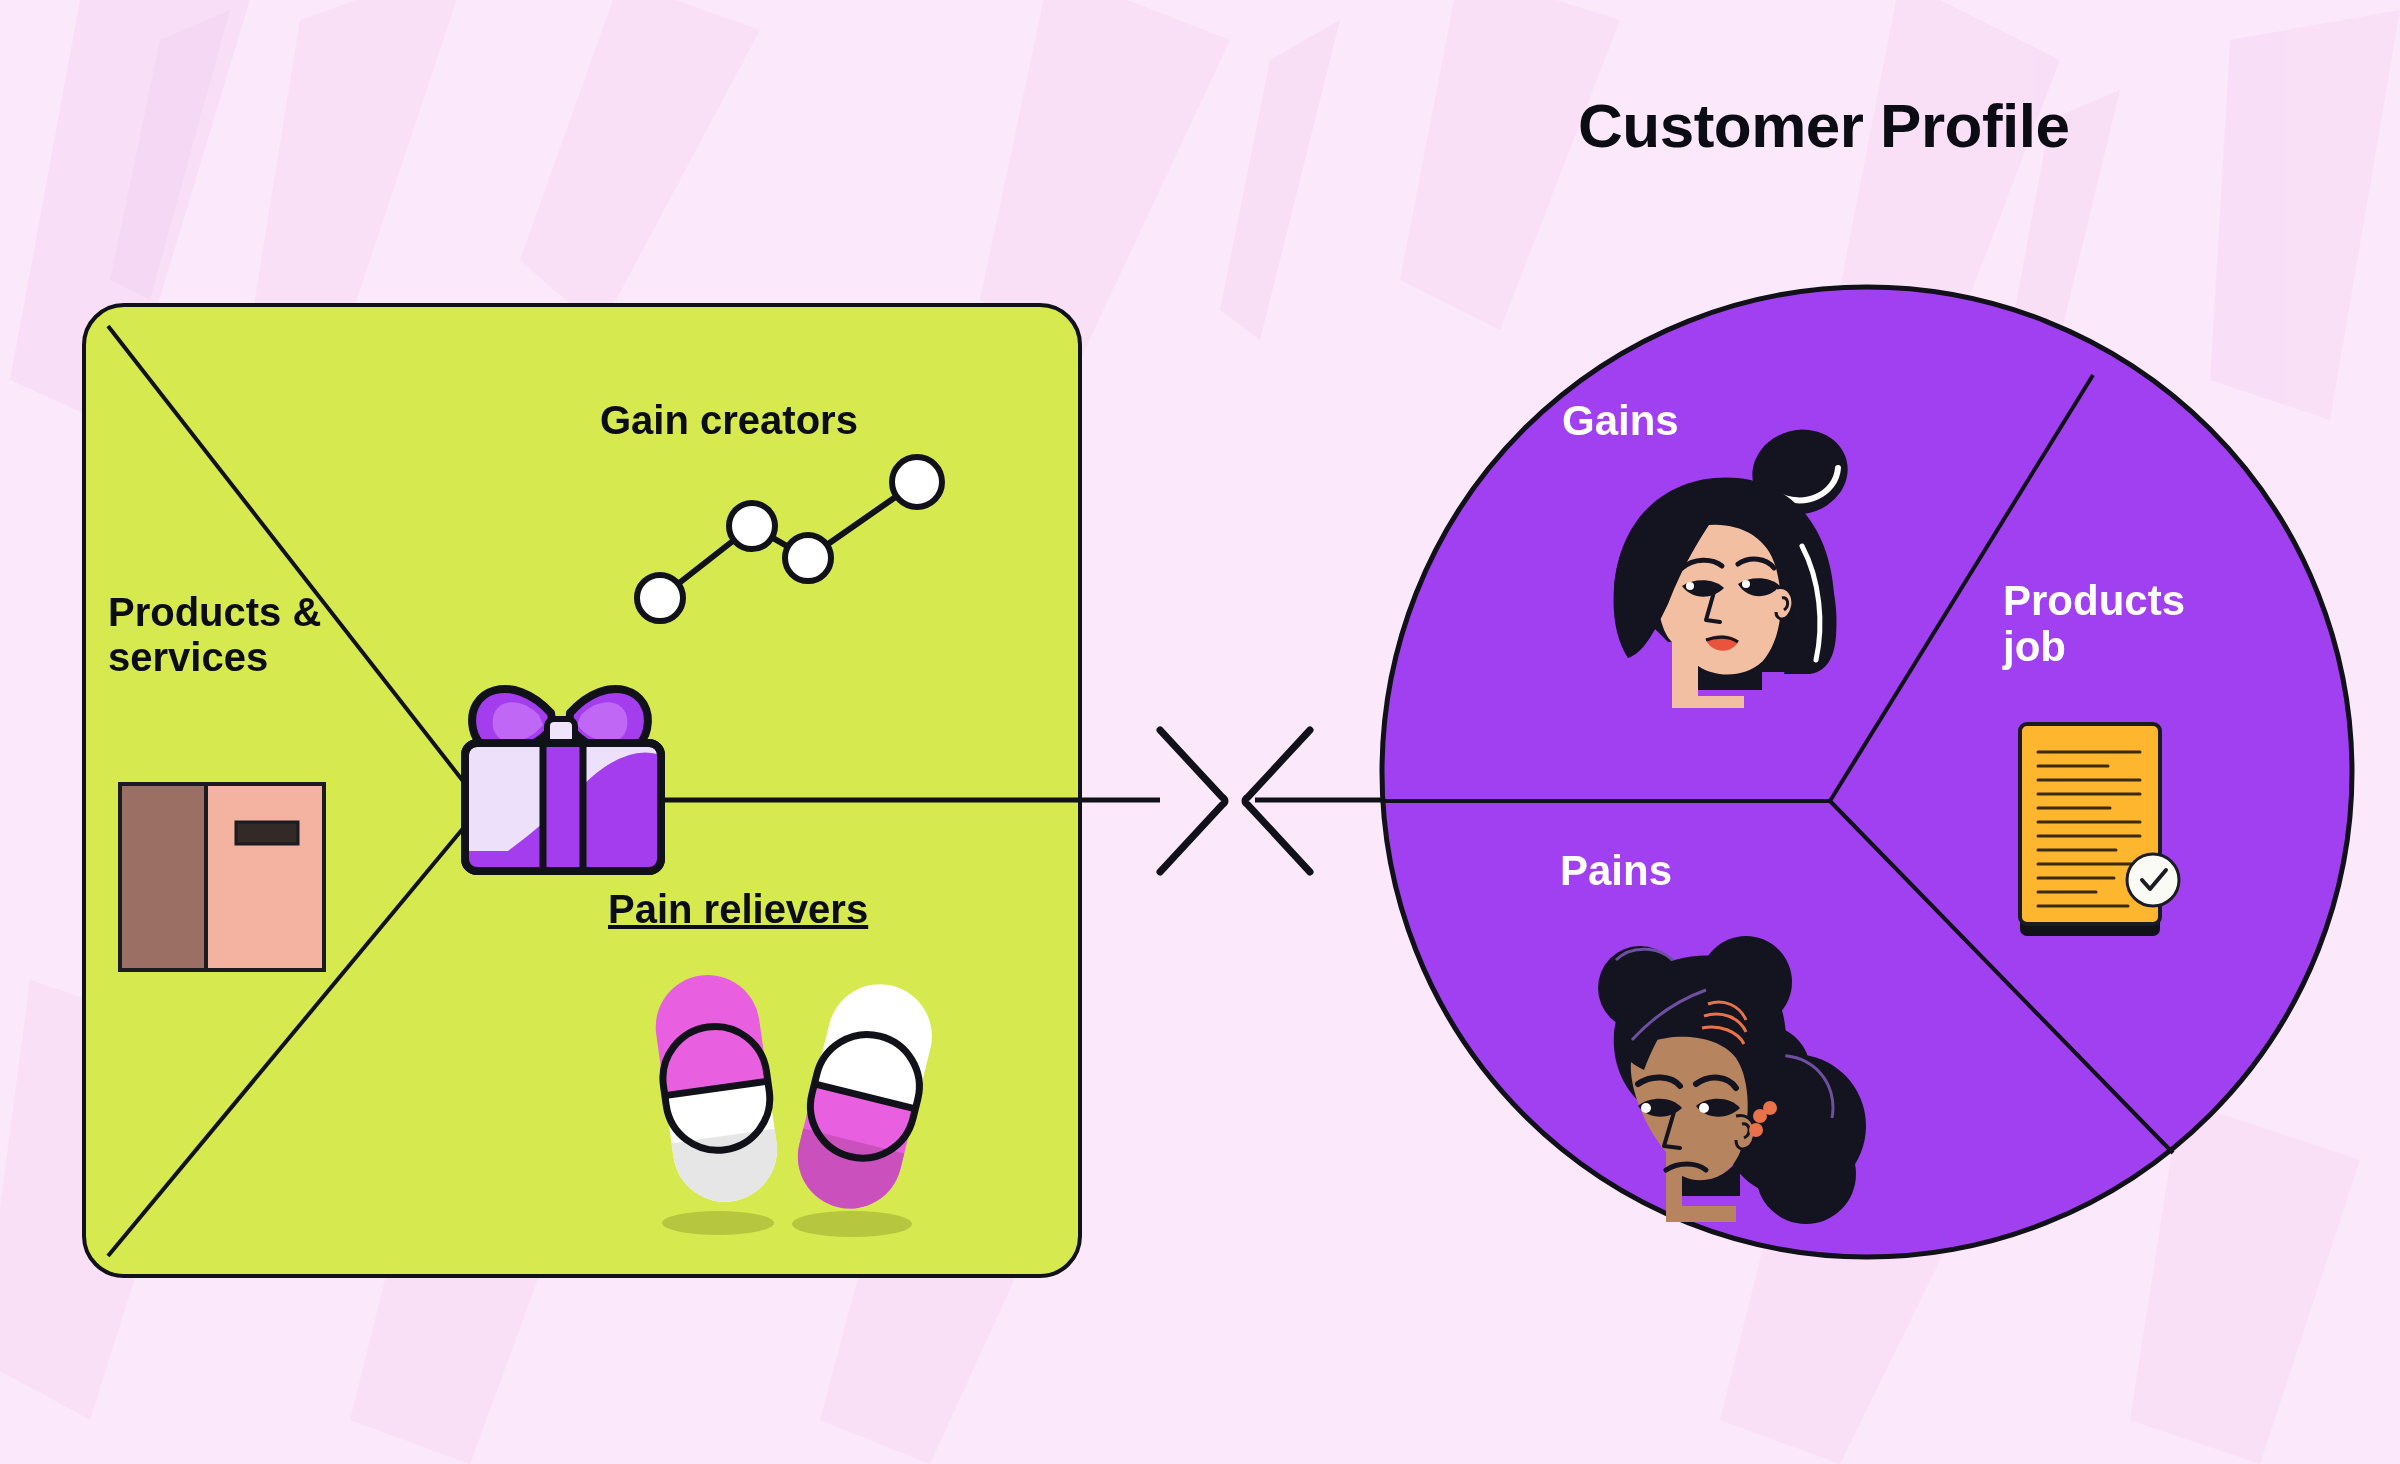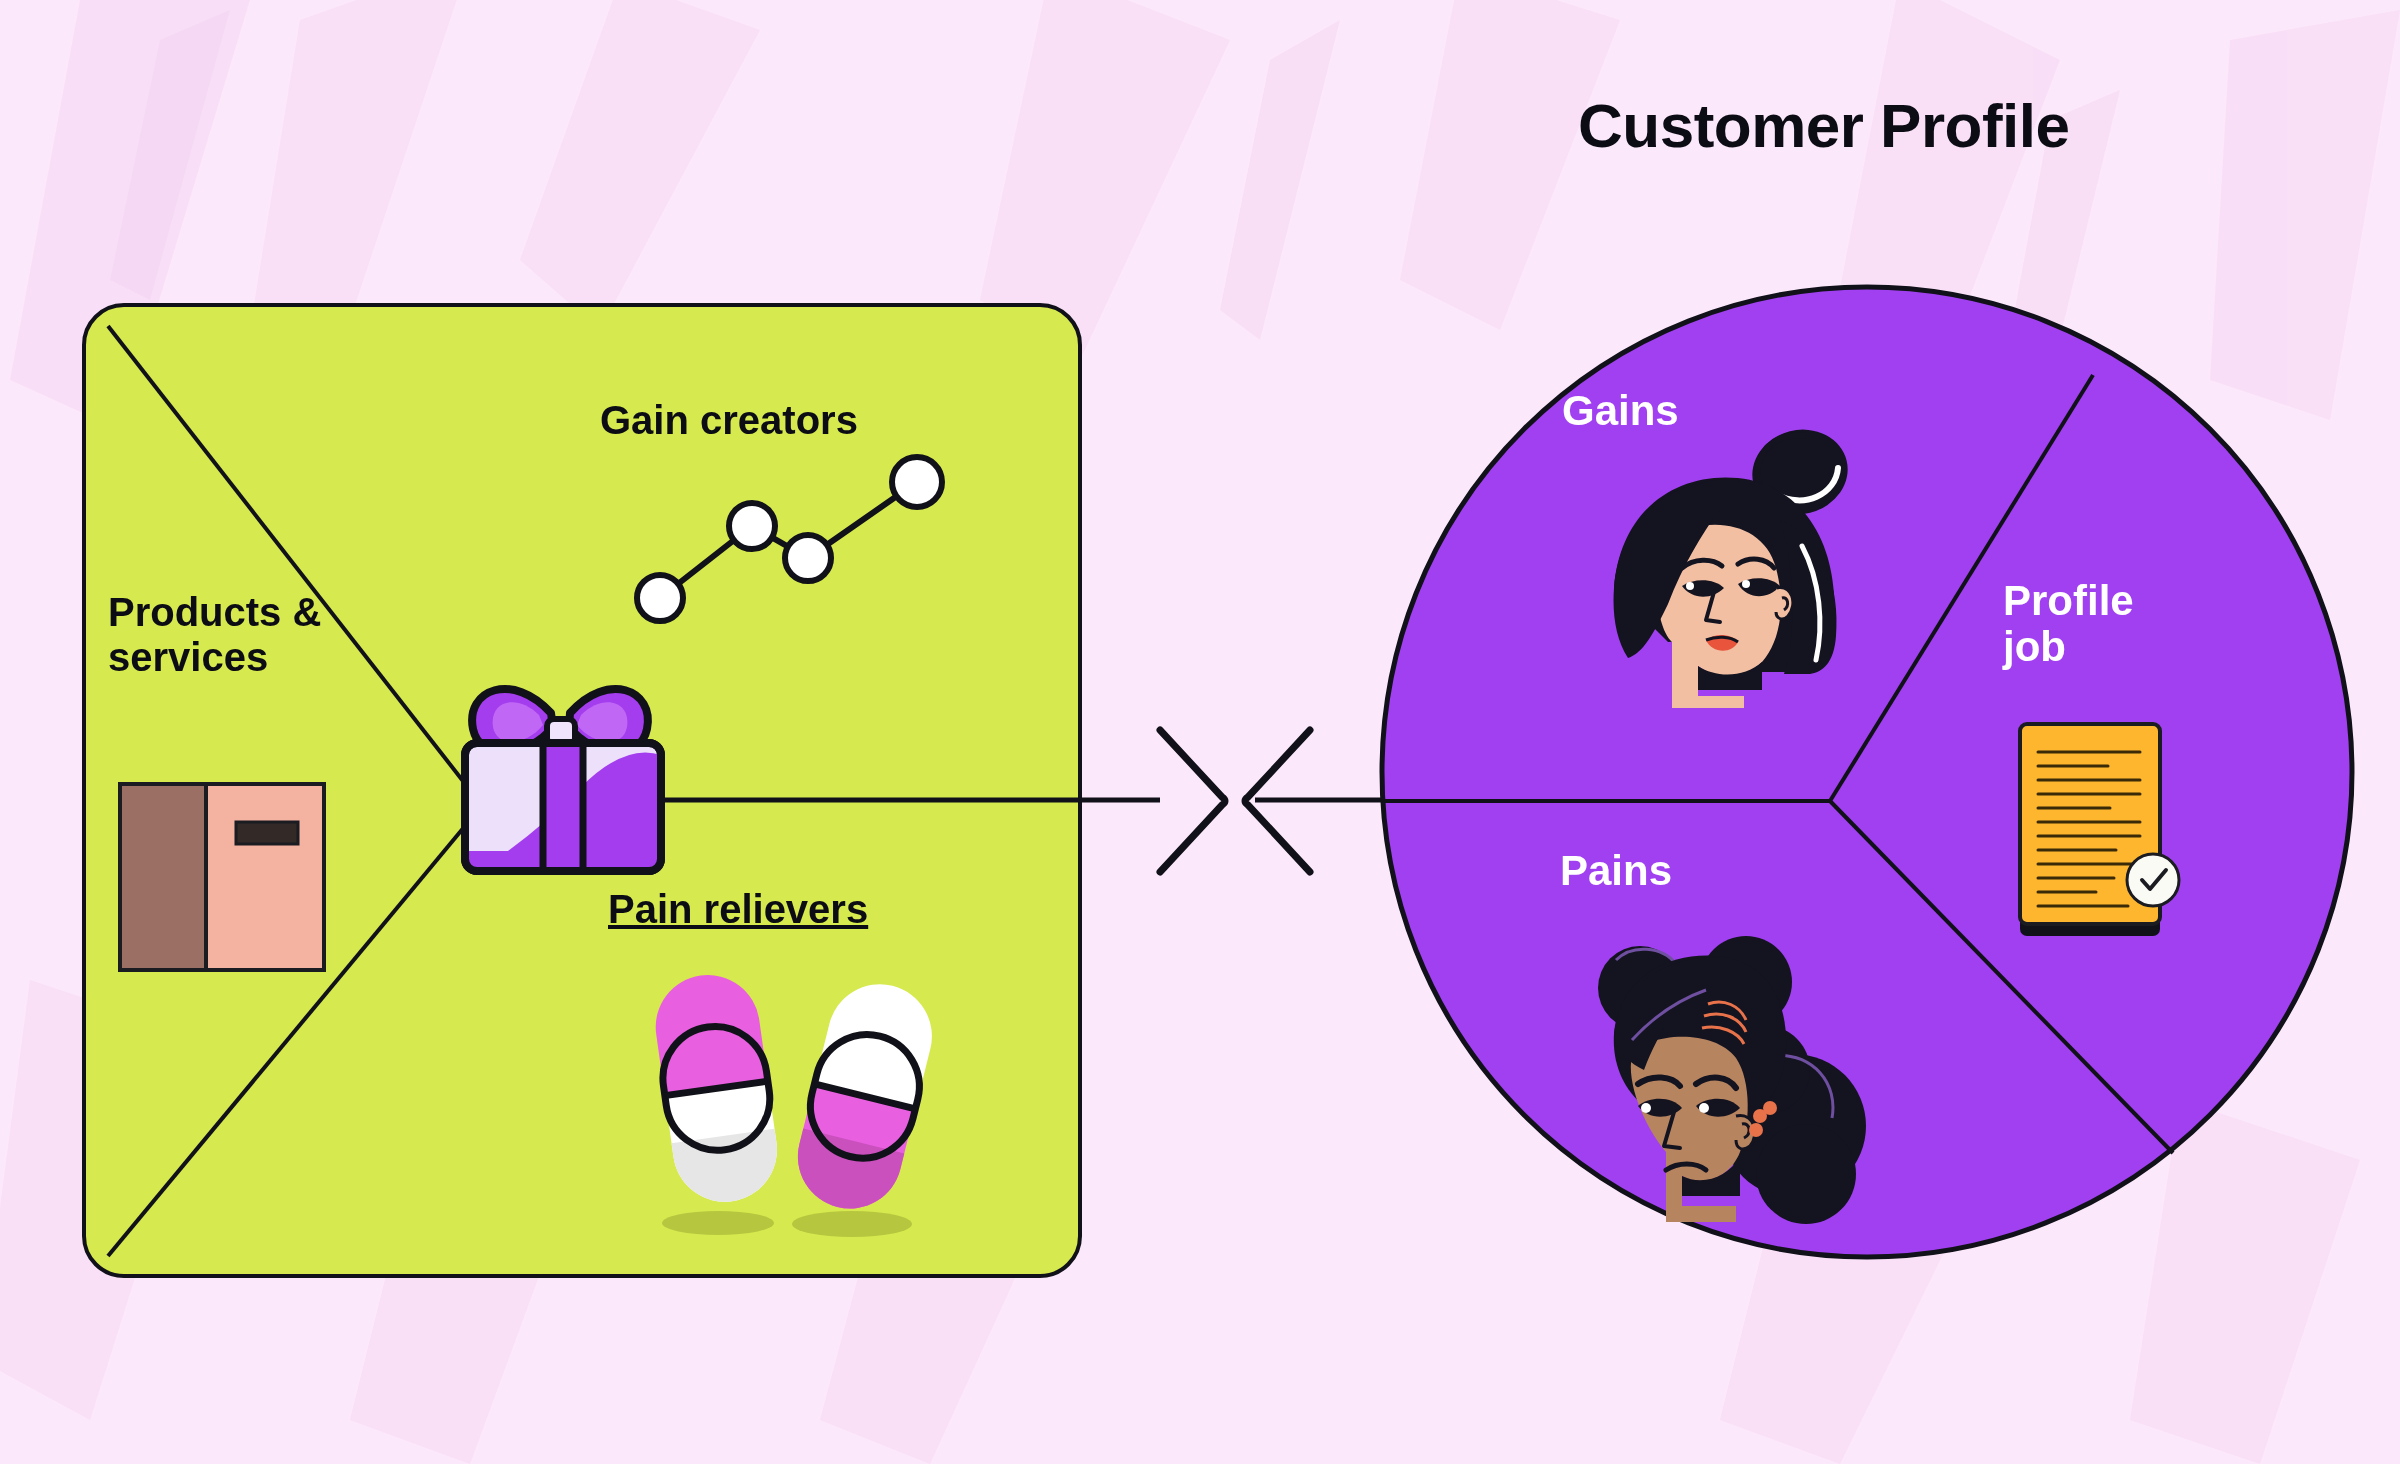--- a/index.html
+++ b/index.html
@@ -54,21 +54,21 @@
   
   .cp-label{
     position:absolute;
     font-weight:700;
     color:#ffffff;
     font-size:42px;
     line-height:1.1;
     white-space:pre-line;
     z-index:6;
   }
-  #lbl-gains{ left:1562px; top:388px; }
+  #lbl-gains{ left:1562px; top:398px; }
   #lbl-job{ left:2003px; top:578px; }
   #lbl-pains{ left:1560px; top:848px;text-align:center; }
 
   
   .abs{ position:absolute; }
 </style>
 </head>
 <body>
 
 <div id="canvas">
@@ -182,21 +182,21 @@
     <g stroke="#111119" stroke-width="4" fill="none">
 
       <line x1="4" y1="518" x2="452" y2="518"></line>
       <line x1="452" y1="518" x2="715" y2="92"></line>
       <line x1="452" y1="518" x2="795" y2="870"></line>
     </g>
   </svg>
 
   <div class="cp-label" id="lbl-gains">Gains</div>
 
-  <div class="cp-label" id="lbl-job">Profile
+  <div class="cp-label" id="lbl-job">Products
 job</div>
 
   <div class="cp-label" id="lbl-pains">Pains</div>
 
   <svg class="abs" style="left:1548px;top:428px;" width="330" height="280" viewBox="0 0 330 280">
 
     <ellipse cx="252" cy="44" rx="48" ry="42" fill="#141320" transform="rotate(-14 252 44)"></ellipse>
     <path d="M213 60 C200 28 228 2 258 8" fill="none" stroke="#141320" stroke-width="6"></path>
     <path d="M228 66 C256 82 288 66 290 40" fill="none" stroke="#ffffff" stroke-width="6" stroke-linecap="round"></path>
 

